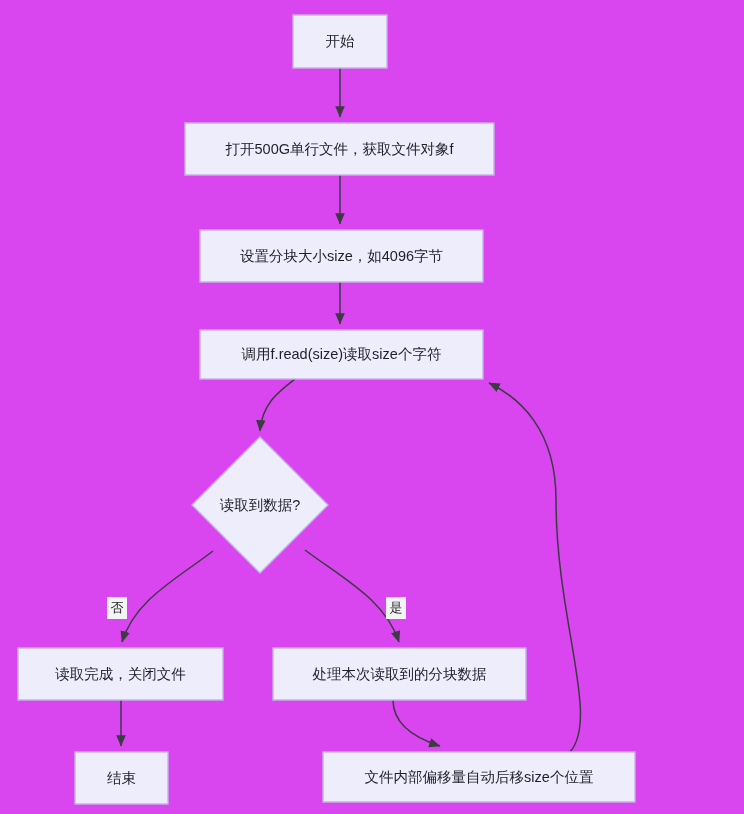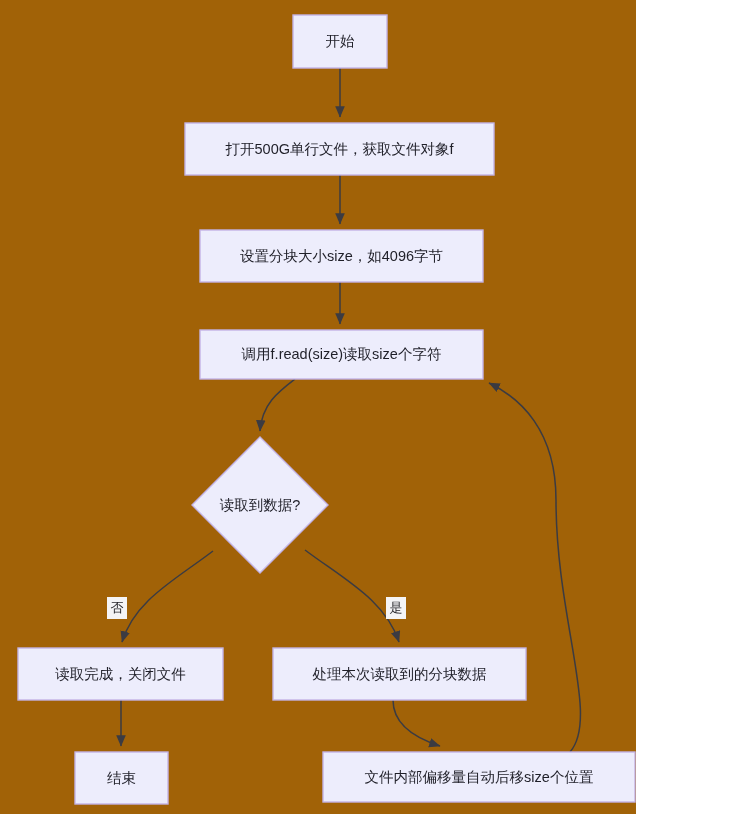--- a/index.html
+++ b/index.html
@@ -8,23 +8,23 @@
     background: #ffffff;
   }
   body {
     width: 744px;
     height: 814px;
     font-family: "Liberation Sans", "DejaVu Sans", sans-serif;
     overflow: hidden;
   }
   #flowchart-root {
     position: relative;
-    width: 636px;
+    width: 744px;
     height: 814px;
-    background: #a16207;
+    background: #d946ef;
   }
   svg.chart-svg {
     display: block;
     width: 744px;
     height: 814px;
   }
   .node-shape {
     fill: #ededfc;
     stroke: #c3b3e6;
     stroke-width: 1.4;

